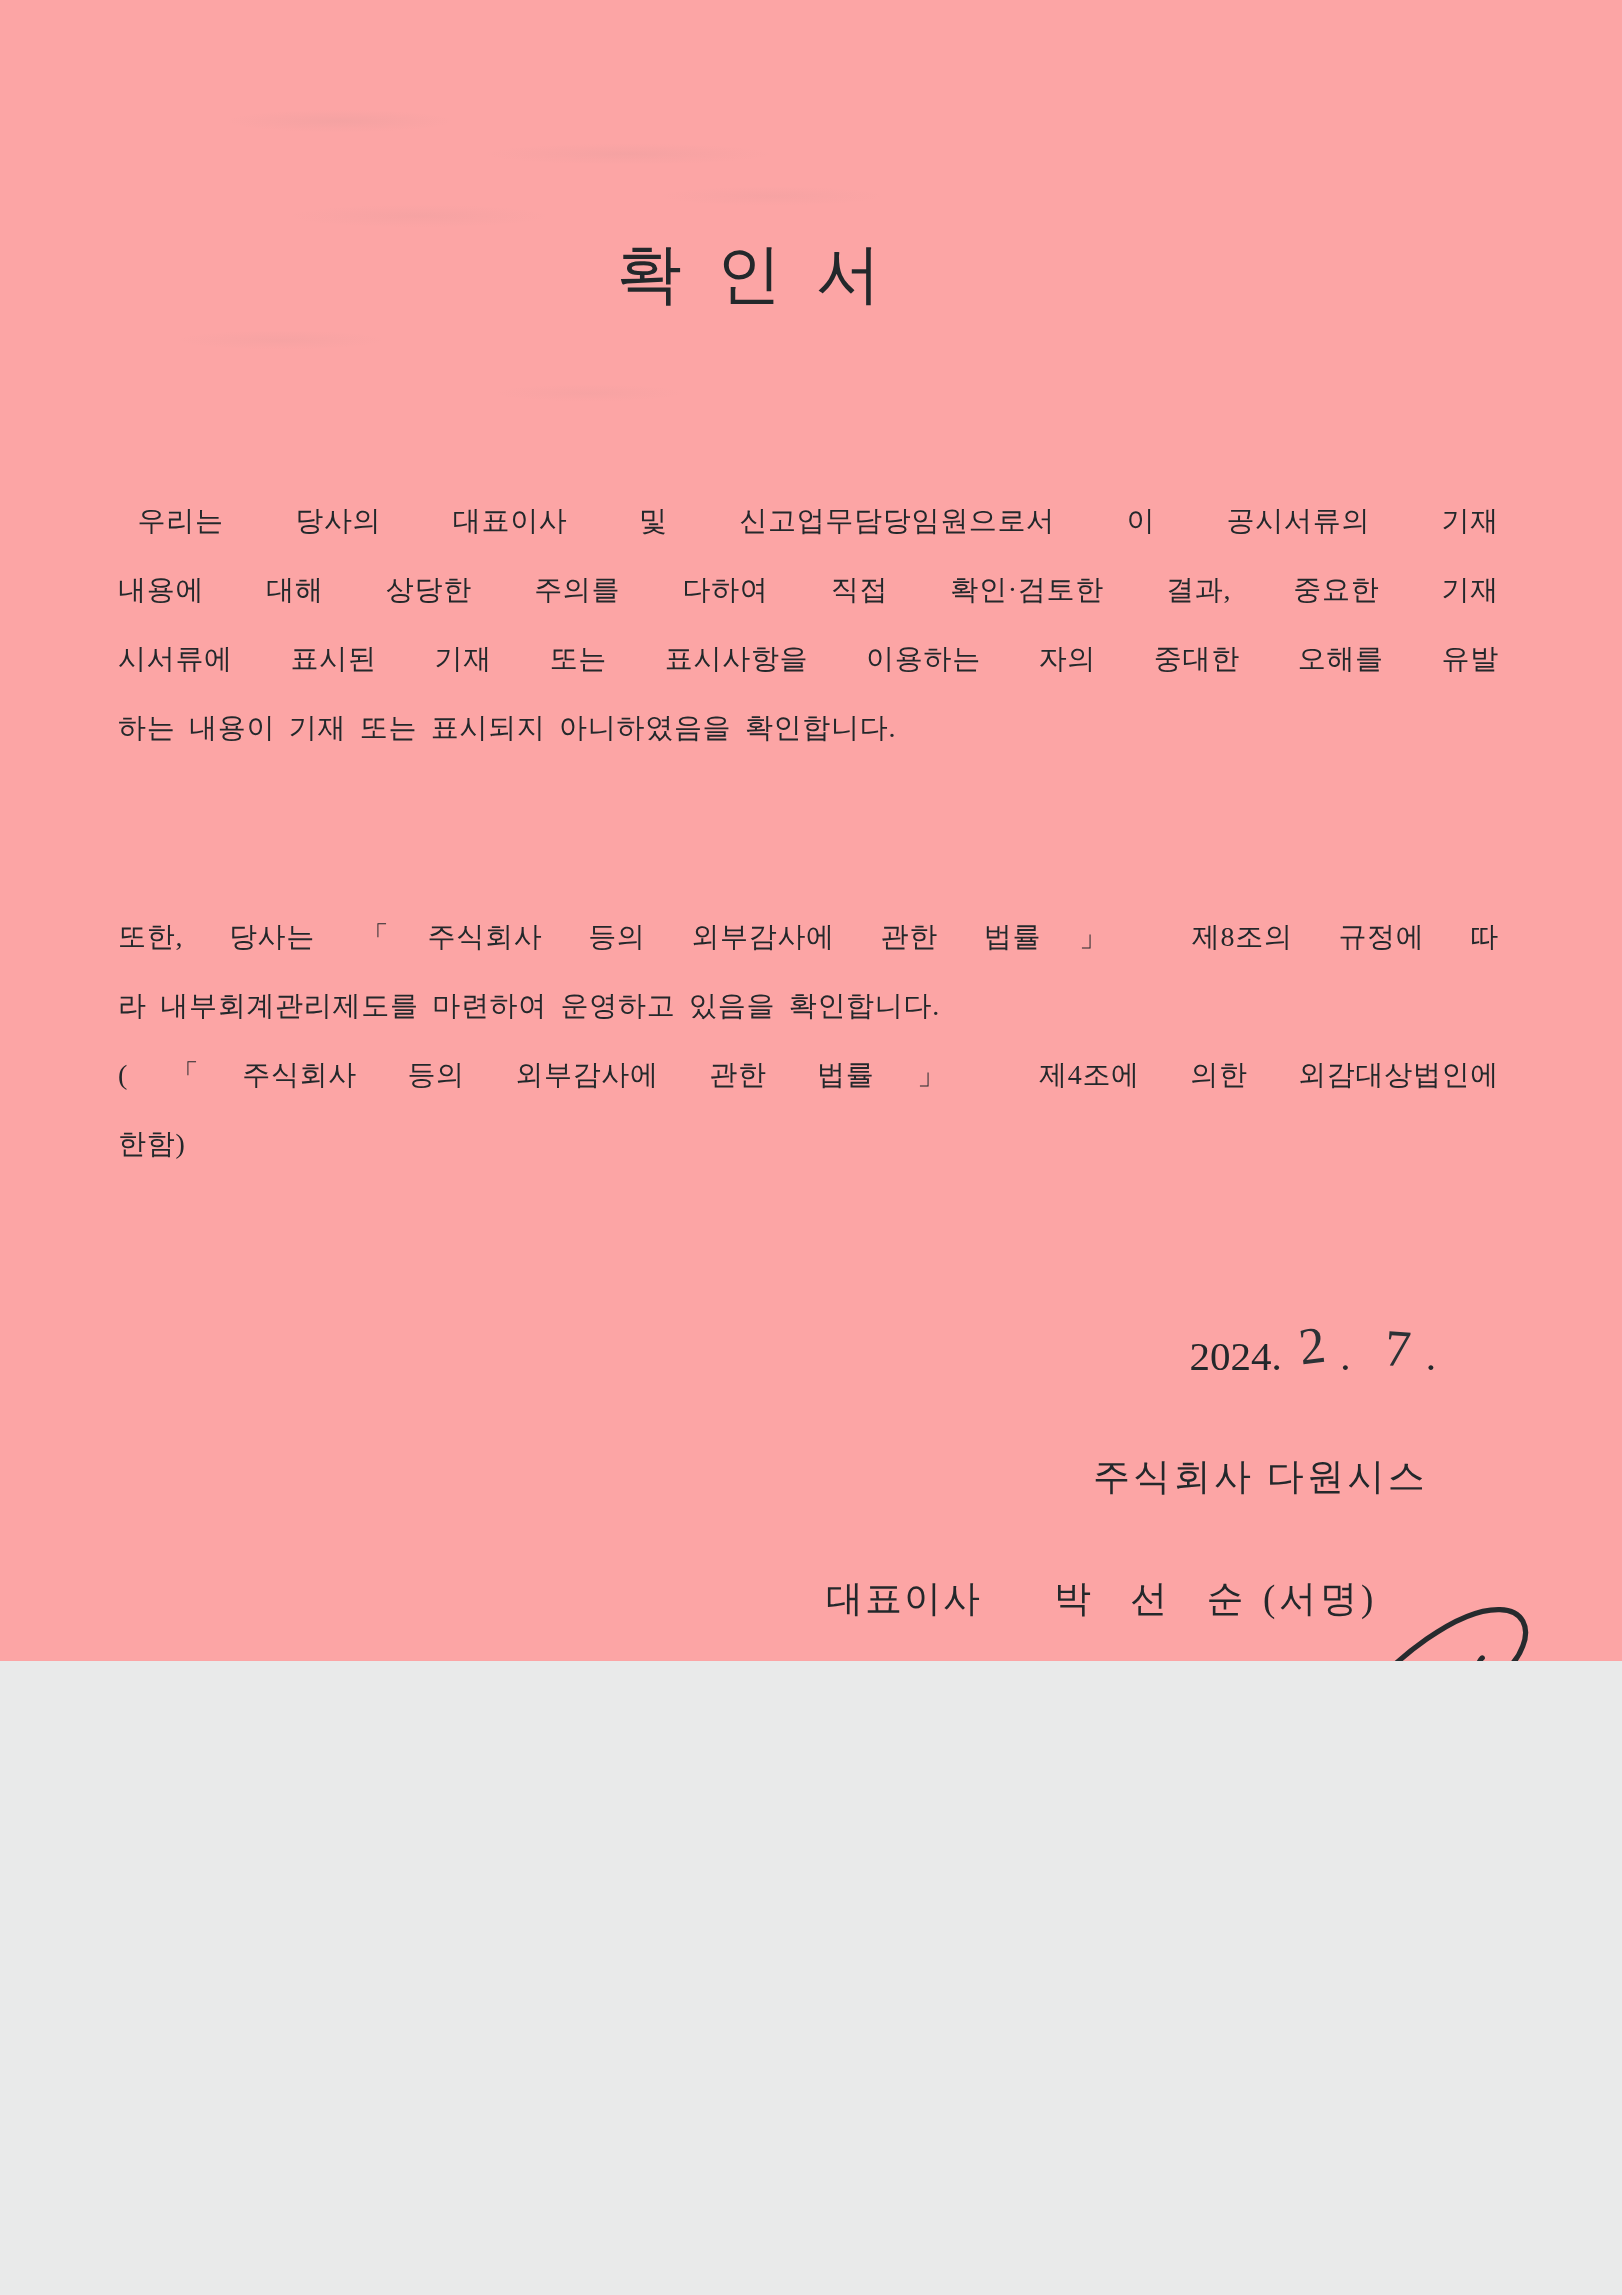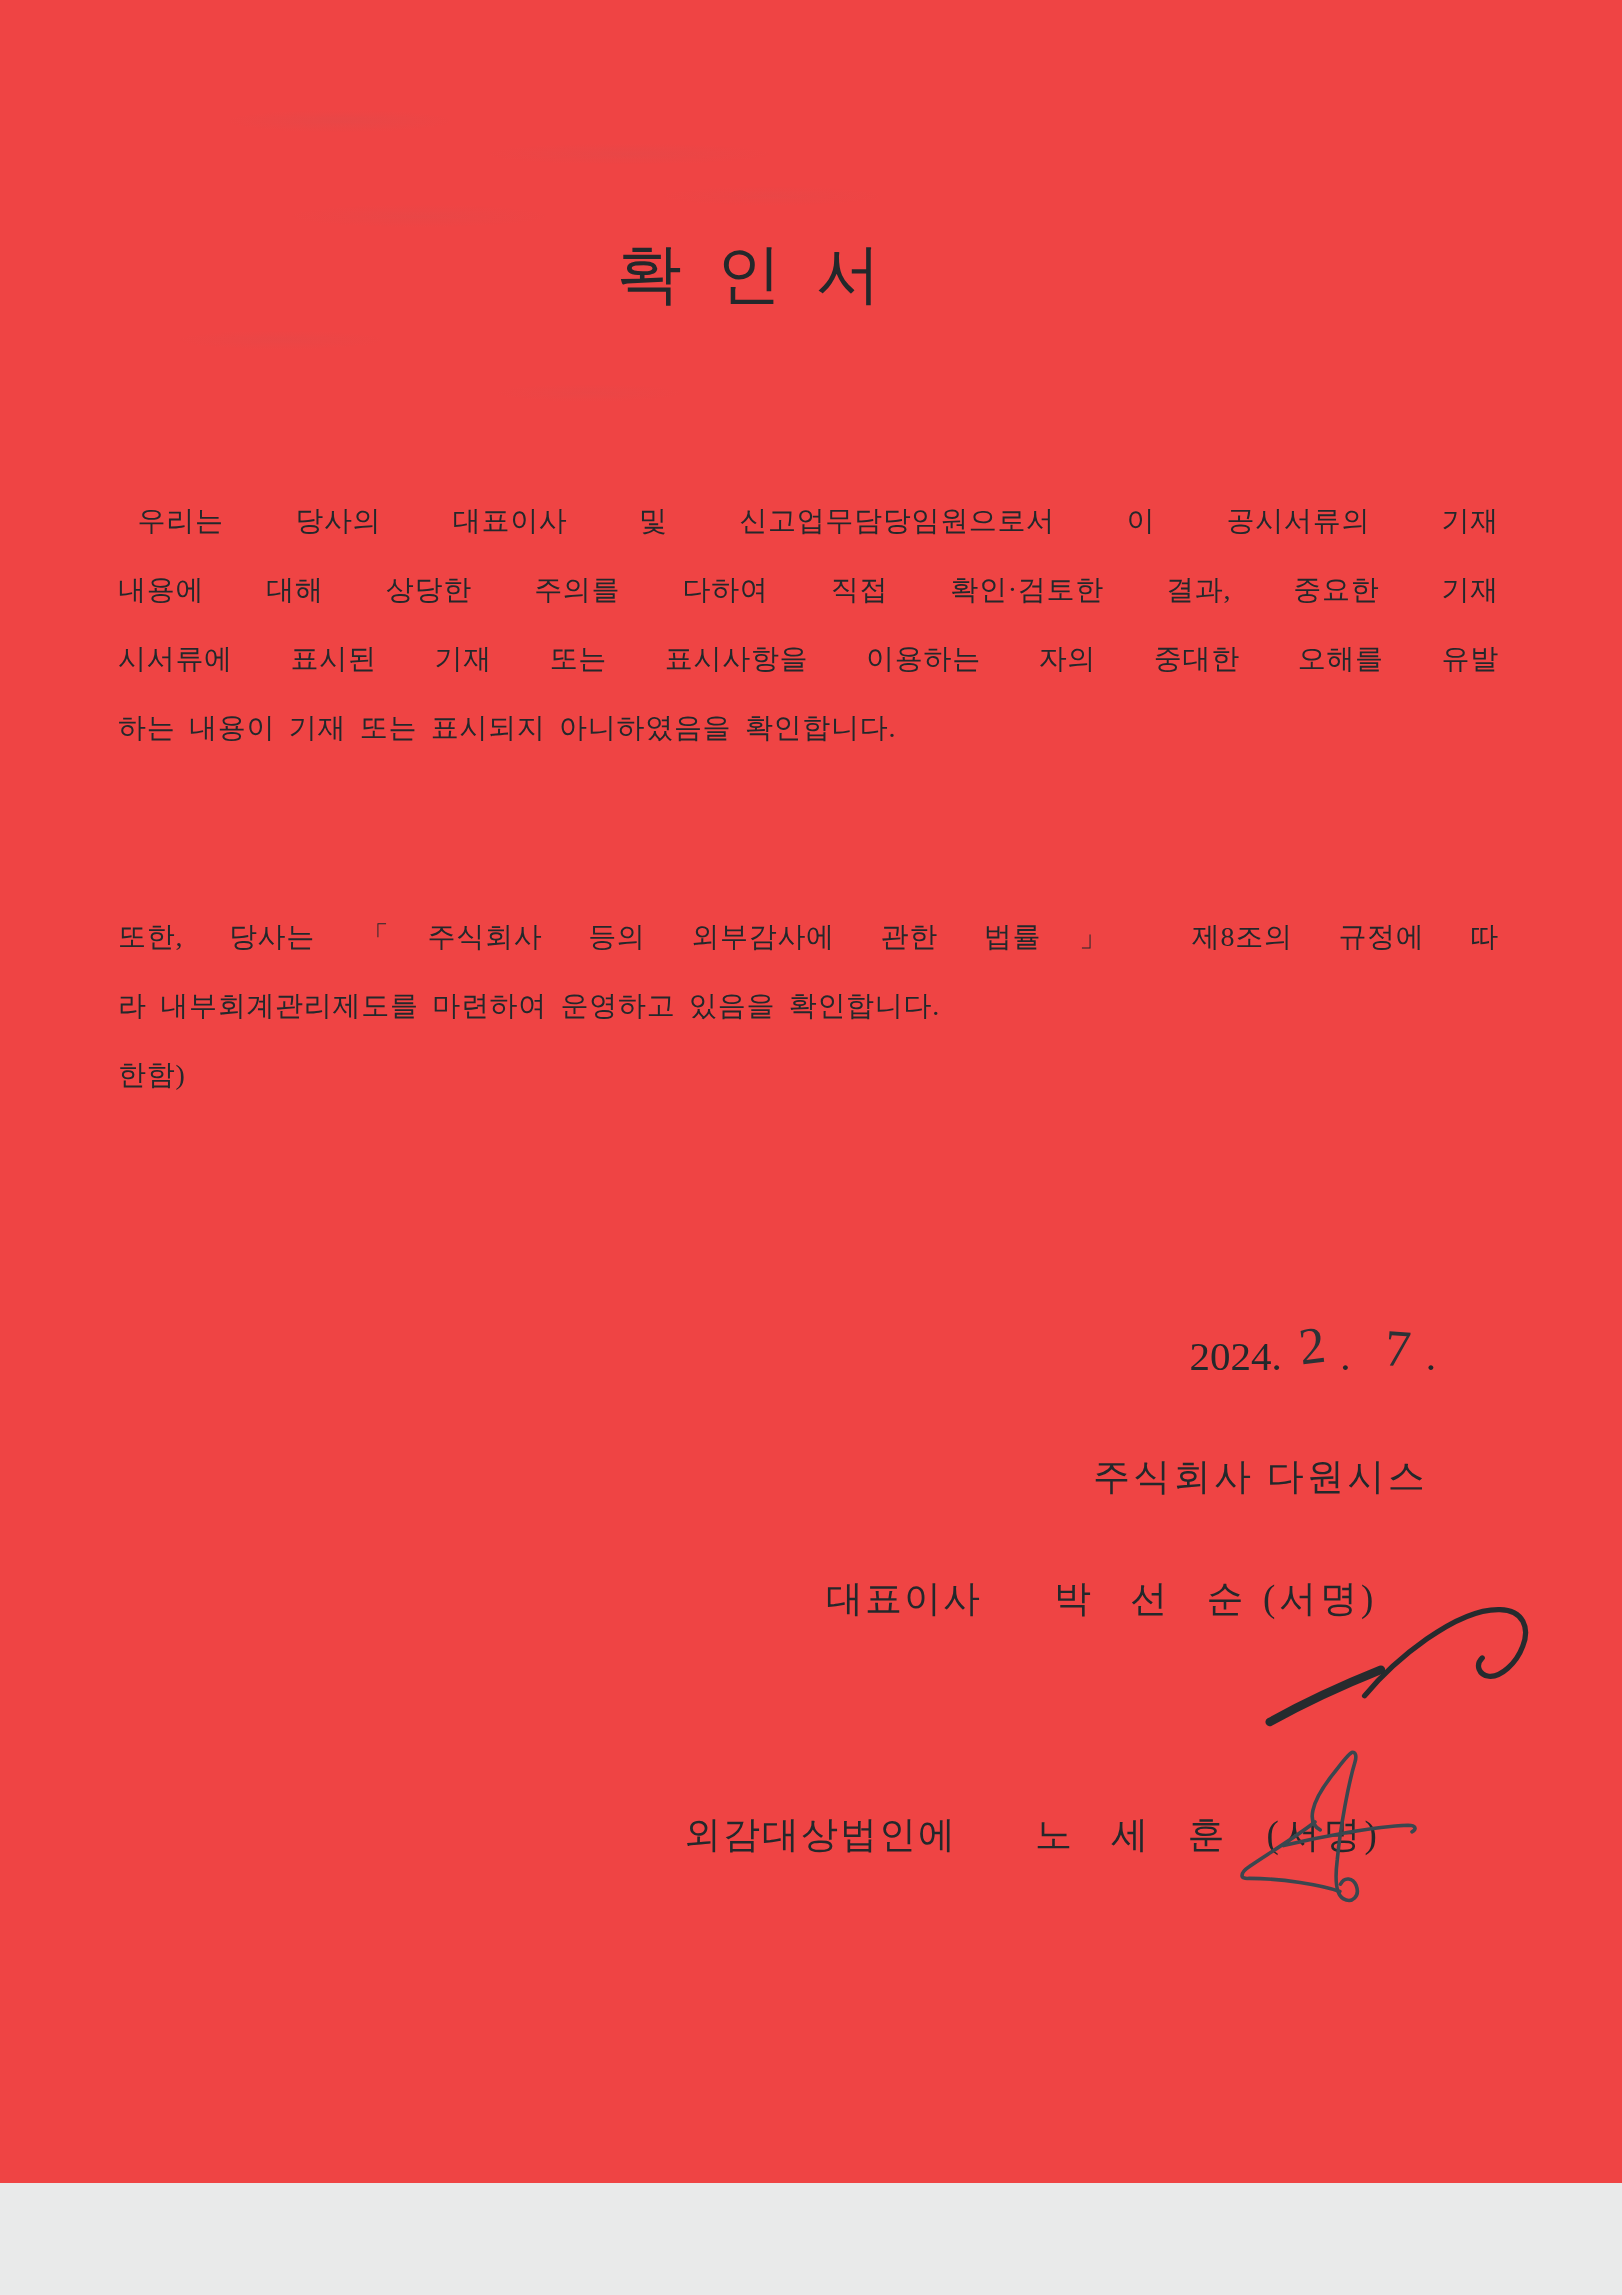--- a/index.html
+++ b/index.html
@@ -1,19 +1,19 @@
 <!DOCTYPE html>
 <html style="font-size:10.5px"><head>
 <meta charset="utf-8">
 <style>
   html,body{margin:0;padding:0;background:#e9eaea;}
   .page{
     position:relative;
-    width:1623px;height:2183px;
-    background:#ef4444;
+    width:1623px;height:1661px;
+    background:#fca5a5;
     font-family:"Liberation Serif","DejaVu Serif",serif;
     color:#23282b;
     overflow:hidden;
   }
   
   .page::before{
     content:"";position:absolute;left:0;top:0;width:100%;height:537px;
     background-image:
       radial-gradient(170px 17px at 340px 121px, rgba(110,115,118,.055), transparent 68%),
       radial-gradient(216px 15.7px at 628px 154px, rgba(110,115,118,.05), transparent 68%),
@@ -76,20 +76,21 @@
   <div class="para p1">
     <div class="jline indent">우리는 당사의 대표이사 및 신고업무담당임원으로서 이 공시서류의 기재</div>
     <div class="jline">내용에 대해 상당한 주의를 다하여 직접 확인·검토한 결과, 중요한 기재</div>
     <div class="jline">시서류에 표시된 기재 또는 표시사항을 이용하는 자의 중대한 오해를 유발</div>
     <div class="endline">하는 내용이 기재 또는 표시되지 아니하였음을 확인합니다.</div>
   </div>
 
   <div class="para p2">
     <div class="jline">또한, 당사는 「주식회사 등의 외부감사에 관한 법률」 제8조의 규정에 따</div>
     <div class="endline">라 내부회계관리제도를 마련하여 운영하고 있음을 확인합니다.</div>
+    <div class="jline">(「주식회사 등의 외부감사에 관한 법률」  제4조에 의한 외감대상법인에</div>
     <div class="endline">한함)</div>
   </div>
 
   <div class="dateline">
     <span>2024.</span>
     <span class="hand month" style="color:#2c3236">2</span>
     <span class="dot">.</span>
     <span class="hand day" style="color:#2c3236">7</span>
     <span class="dot">.</span>
   </div>

